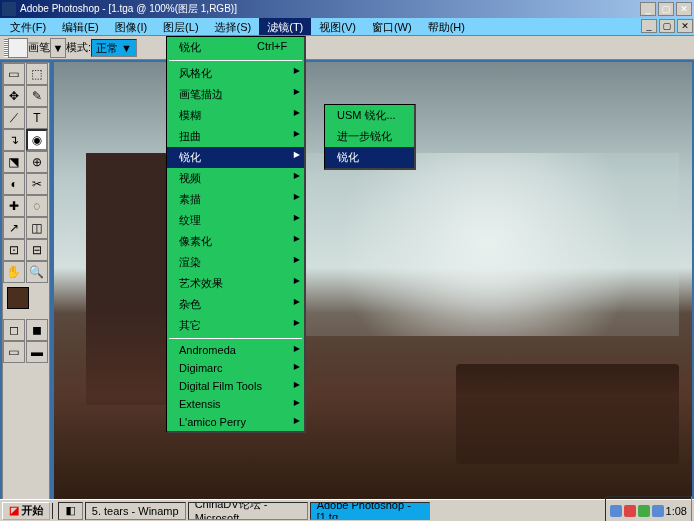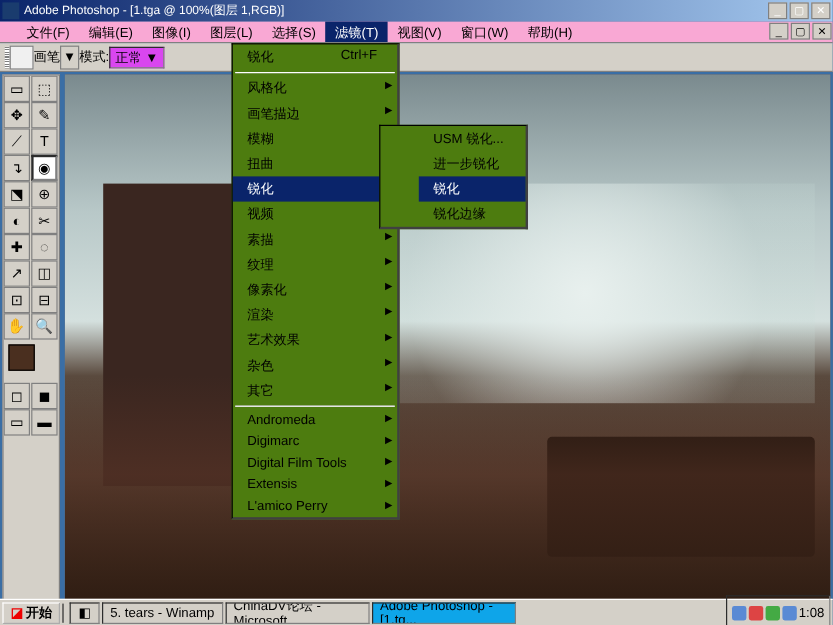--- a/index.html
+++ b/index.html
@@ -5,53 +5,53 @@
 * { margin: 0; padding: 0; box-sizing: border-box; font-family: "SimSun", Arial, sans-serif; font-size: 11px; }
 body { background: #3a6ea5; width: 694px; height: 521px; overflow: hidden; position: relative; }
 
 
 .titlebar { background: linear-gradient(to right, #0a246a, #a6caf0); height: 18px; color: white; display: flex; align-items: center; padding: 0 2px; }
 .titlebar .icon { width: 14px; height: 14px; background: #1a3c6e; margin-right: 4px; }
 .titlebar .title { flex: 1; font-weight: normal; font-size: 10px; }
 .titlebar .winbtn { width: 16px; height: 14px; background: #d4d0c8; border: 1px solid #808080; margin-left: 2px; font-size: 9px; display: flex; align-items: center; justify-content: center; cursor: pointer; }
 
 
-.menubar { background: #f9a8d4; height: 18px; display: flex; border-bottom: 1px solid #808080; padding-left: 14px; justify-content: flex-end; }
+.menubar { background: #7dd3fc; height: 18px; display: flex; border-bottom: 1px solid #808080; padding-left: 2px; justify-content: flex-end; }
 .menuitem { padding: 2px 8px; cursor: pointer; }
 .menuitem.open { background: #0a246a; color: white; }
 .mb-close { margin-left: auto; display: flex; }
 .mb-close .winbtn { width: 16px; height: 14px; background: #d4d0c8; border: 1px solid #808080; margin: 1px; font-size: 9px; display: flex; align-items: center; justify-content: center; cursor: pointer; }
 
 
 .optbar { background: #d4d0c8; height: 24px; border-bottom: 1px solid #808080; display: flex; align-items: center; padding: 0 4px; gap: 0; }
 .optbar .grip { width: 4px; height: 18px; background: repeating-linear-gradient(to bottom, #808080 0 1px, #fff 1px 2px); }
 .optbar .tool-ico { width: 20px; height: 20px; border: 1px solid #808080; background: #f0f0f0; }
 .optbar .dd { width: 16px; height: 20px; border: 1px solid #808080; background: #d4d0c8; display: flex; align-items: center; justify-content: center; }
-.optbar .sel { border: 1px inset #808080; background: #d946ef; padding: 1px 4px; height: 18px; text-align: center; }
+.optbar .sel { border: 1px inset #808080; background: #0ea5e9; padding: 1px 4px; height: 18px; text-align: center; }
 
 
 .main { display: flex; height: 461px; }
 .toolbox { width: 48px; background: #d4d0c8; border: 1px solid #808080; margin: 2px; }
 .tb-grid { display: grid; grid-template-columns: 1fr 1fr; }
 .tb-btn { width: 22px; height: 22px; border: 1px solid #808080; background: #d4d0c8; display: flex; align-items: center; justify-content: center; cursor: pointer; font-size: 12px; }
 .tb-btn.active { background: #fff; border: 2px inset #808080; }
 .swatches { padding: 2px; position: relative; height: 36px; }
 .swatch-fg { width: 22px; height: 22px; border: 1px solid #000; background: #4a2f1f; position: absolute; top: 4px; left: 4px; }
 .swatch-bg { width: 22px; height: 22px; border: 1px solid #000; background: #fff; position: absolute; top: 12px; left: 12px; z-index: -1; }
 .tb-modes { display: grid; grid-template-columns: 1fr 1fr; }
 
 .canvas { flex: 1; background: #736f6f; margin: 2px; position: relative; overflow: hidden; }
 .picture { position: absolute; inset: 0; background: linear-gradient(to bottom, #7a8a8e 0%, #b8c8c8 25%, #d4e0de 45%, #5a4a3e 55%, #3a2a1e 100%); }
 .picture::before { content: ""; position: absolute; left: 38%; top: 20%; width: 60%; height: 40%; background: radial-gradient(circle at center, #e8f0ee 0%, rgba(200,220,215,0.2) 70%); }
 .picture::after { content: ""; position: absolute; left: 0; bottom: 0; width: 100%; height: 45%; background: linear-gradient(to top, #2a1a10 0%, rgba(90,52,38,0.6) 60%, transparent 100%); }
 .tv-wall { position: absolute; left: 5%; top: 20%; width: 30%; height: 55%; background: #3a2620; }
 .sofa { position: absolute; right: 2%; bottom: 12%; width: 35%; height: 22%; background: #1a120c; border-radius: 4px; }
 
 
-.menu { position: absolute; background: #4d7c0f; border: 1px solid #000; border-right: 2px solid #404040; border-bottom: 2px solid #404040; z-index: 100; min-width: 90px; margin-left: 27px; }
+.menu { position: absolute; background: #22c55e; border: 1px solid #000; border-right: 2px solid #404040; border-bottom: 2px solid #404040; z-index: 100; min-width: 90px; }
 .menu .item { padding: 3px 18px 3px 12px; cursor: pointer; white-space: nowrap; position: relative; }
 .menu .item.has-sub::after { content: "▶"; position: absolute; right: 4px; font-size: 8px; }
 .menu .item.highlight { background: #0a246a; color: white; }
 .menu .sep { height: 1px; background: #808080; margin: 2px 2px; border-bottom: 1px solid #fff; }
 .menu .shortcut { position: absolute; left: 90px; }
 
 
 .taskbar { position: absolute; bottom: 0; left: 0; right: 0; height: 22px; background: #d4d0c8; border-top: 1px solid #fff; display: flex; align-items: center; padding: 0 2px; }
 .startbtn { height: 18px; padding: 0 6px; border: 1px outset #fff; background: #d4d0c8; cursor: pointer; display: flex; align-items: center; gap: 2px; font-weight: bold; }
 .taskbtn { height: 18px; padding: 0 6px; border: 1px inset #808080; background: #d4d0c8; margin-left: 2px; cursor: pointer; display: flex; align-items: center; gap: 2px; max-width: 120px; overflow: hidden; }
@@ -160,25 +160,24 @@
   <div class="item has-sub">杂色</div>
   <div class="item has-sub">其它</div>
   <div class="sep"></div>
   <div class="item has-sub">Andromeda</div>
   <div class="item has-sub">Digimarc</div>
   <div class="item has-sub">Digital Film Tools</div>
   <div class="item has-sub">Extensis</div>
   <div class="item has-sub">L'amico Perry</div>
 </div>
 
-<div class="menu" style="left:289px; top:104px;padding-left:32px;">
+<div class="menu" style="left:324px; top:104px;">
   <div class="item">USM 锐化...</div>
   <div class="item">进一步锐化</div>
   <div class="item highlight">锐化</div>
-  <div class="item">锐化边缘</div>
 </div>
 
 <div class="taskbar">
   <div class="startbtn">
     <span style="color:#e00;">◪</span>
     <span>开始</span>
   </div>
   <div style="width:2px;height:16px;border-left:1px inset #808080;margin:0 2px;"></div>
   <div class="taskbtn">◧</div>
   <div class="taskbtn">

